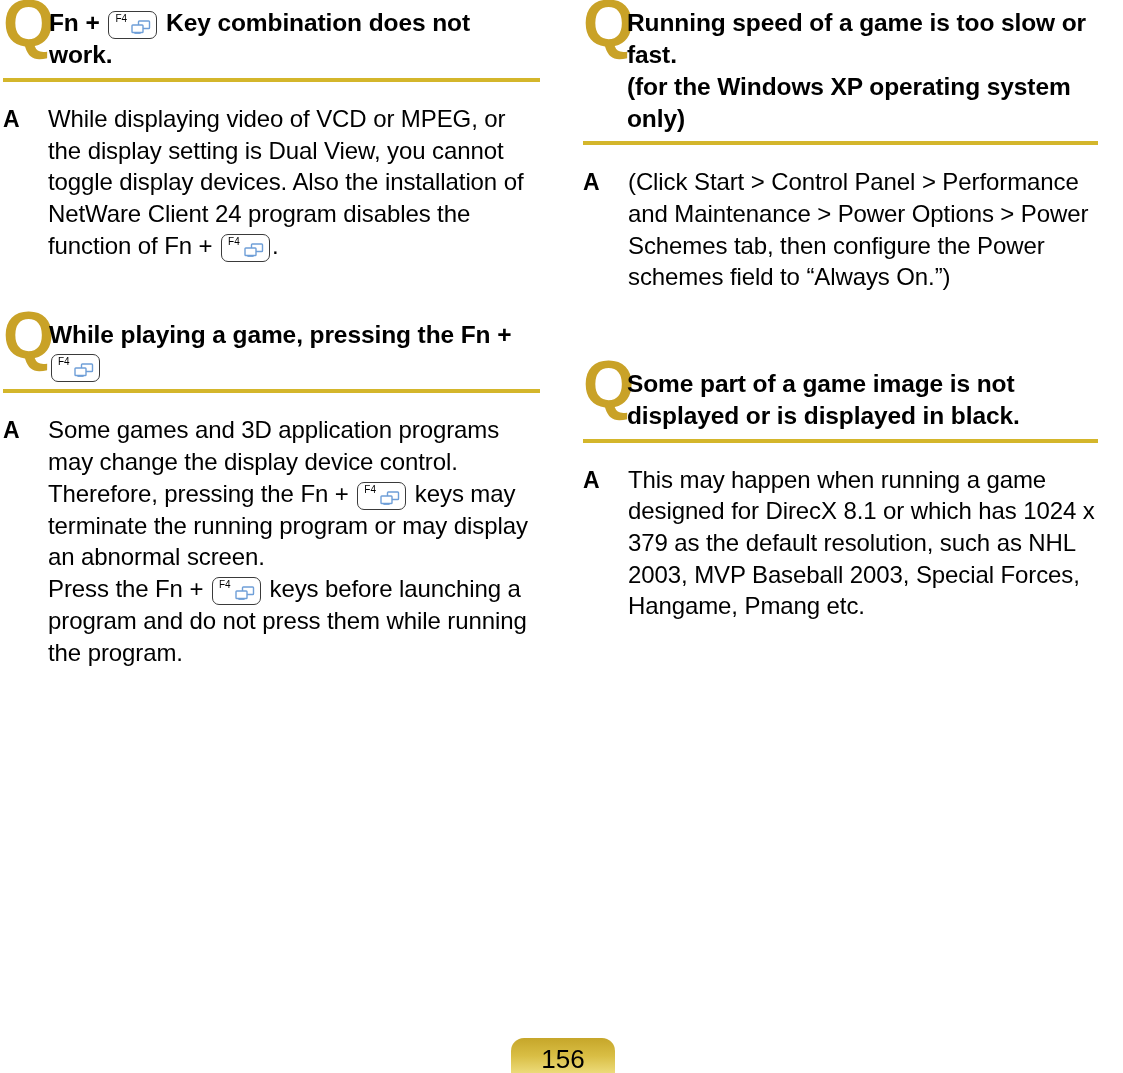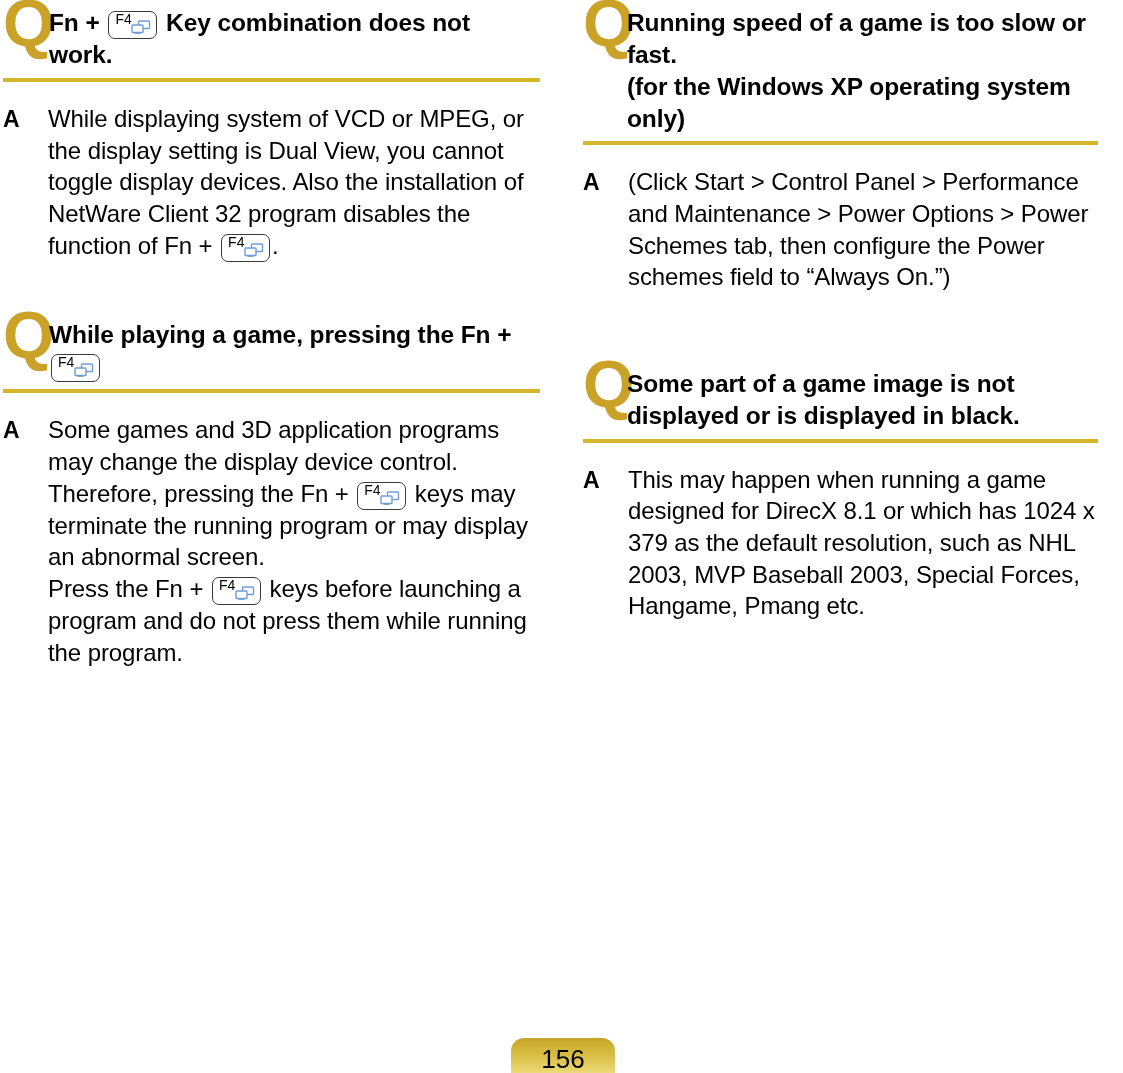--- a/index.html
+++ b/index.html
@@ -123,21 +123,21 @@
     border-radius: 7px;
     vertical-align: -8px;
     margin: 0 2px;
     background: #ffffff;
     box-sizing: border-box;
   }
   .fnkey .f4 {
     position: absolute;
     left: 6px;
     top: 1px;
-    font-size: 14px;
+    font-size: 10px;
     font-weight: normal;
     line-height: 12px;
     letter-spacing: 0px;
     color: #000;
     font-family: "Liberation Sans", sans-serif;
   }
   .fnkey .dispicon {
     position: absolute;
     right: 5px;
     bottom: 3px;
@@ -181,21 +181,21 @@
           <div class="q-text"><span>Fn +</span> <span class="fnkey"><span class="f4">F4</span><svg class="dispicon" viewBox="0 0 20 15">
                   <rect x="7.5" y="1" width="11" height="7.5" rx="0.8" fill="#ffffff" stroke="#6F9FD8" stroke-width="1.4"></rect>
                   <rect x="1" y="5" width="11" height="7.5" rx="0.8" fill="#ffffff" stroke="#6F9FD8" stroke-width="1.4"></rect>
                   <rect x="3.4" y="12.6" width="6.2" height="1.3" fill="#6F9FD8"></rect>
                 </svg></span> <span>Key combination does not work.</span></div>
         </div>
         <div class="divider"></div>
         <div class="a-row">
           <div class="a-mark">A</div>
           <div class="a-text">
-            <p><span>While displaying system of VCD or MPEG, or the display setting is </span><b>Dual View</b><span>, you cannot toggle display devices. Also the installation of NetWare Client 32 program disables the function of </span><b>Fn</b><span> + </span><span class="fnkey"><span class="f4">F4</span><svg class="dispicon" viewBox="0 0 20 15">
+            <p><span>While displaying video of VCD or MPEG, or the display setting is </span><b>Dual View</b><span>, you cannot toggle display devices. Also the installation of NetWare Client 24 program disables the function of </span><b>Fn</b><span> + </span><span class="fnkey"><span class="f4">F4</span><svg class="dispicon" viewBox="0 0 20 15">
                     <rect x="7.5" y="1" width="11" height="7.5" rx="0.8" fill="#ffffff" stroke="#6F9FD8" stroke-width="1.4"></rect>
                     <rect x="1" y="5" width="11" height="7.5" rx="0.8" fill="#ffffff" stroke="#6F9FD8" stroke-width="1.4"></rect>
                     <rect x="3.4" y="12.6" width="6.2" height="1.3" fill="#6F9FD8"></rect>
                   </svg></span><span>.</span></p>
           </div>
         </div>
       </div>
 
       <div class="gap-lg"></div>
 

